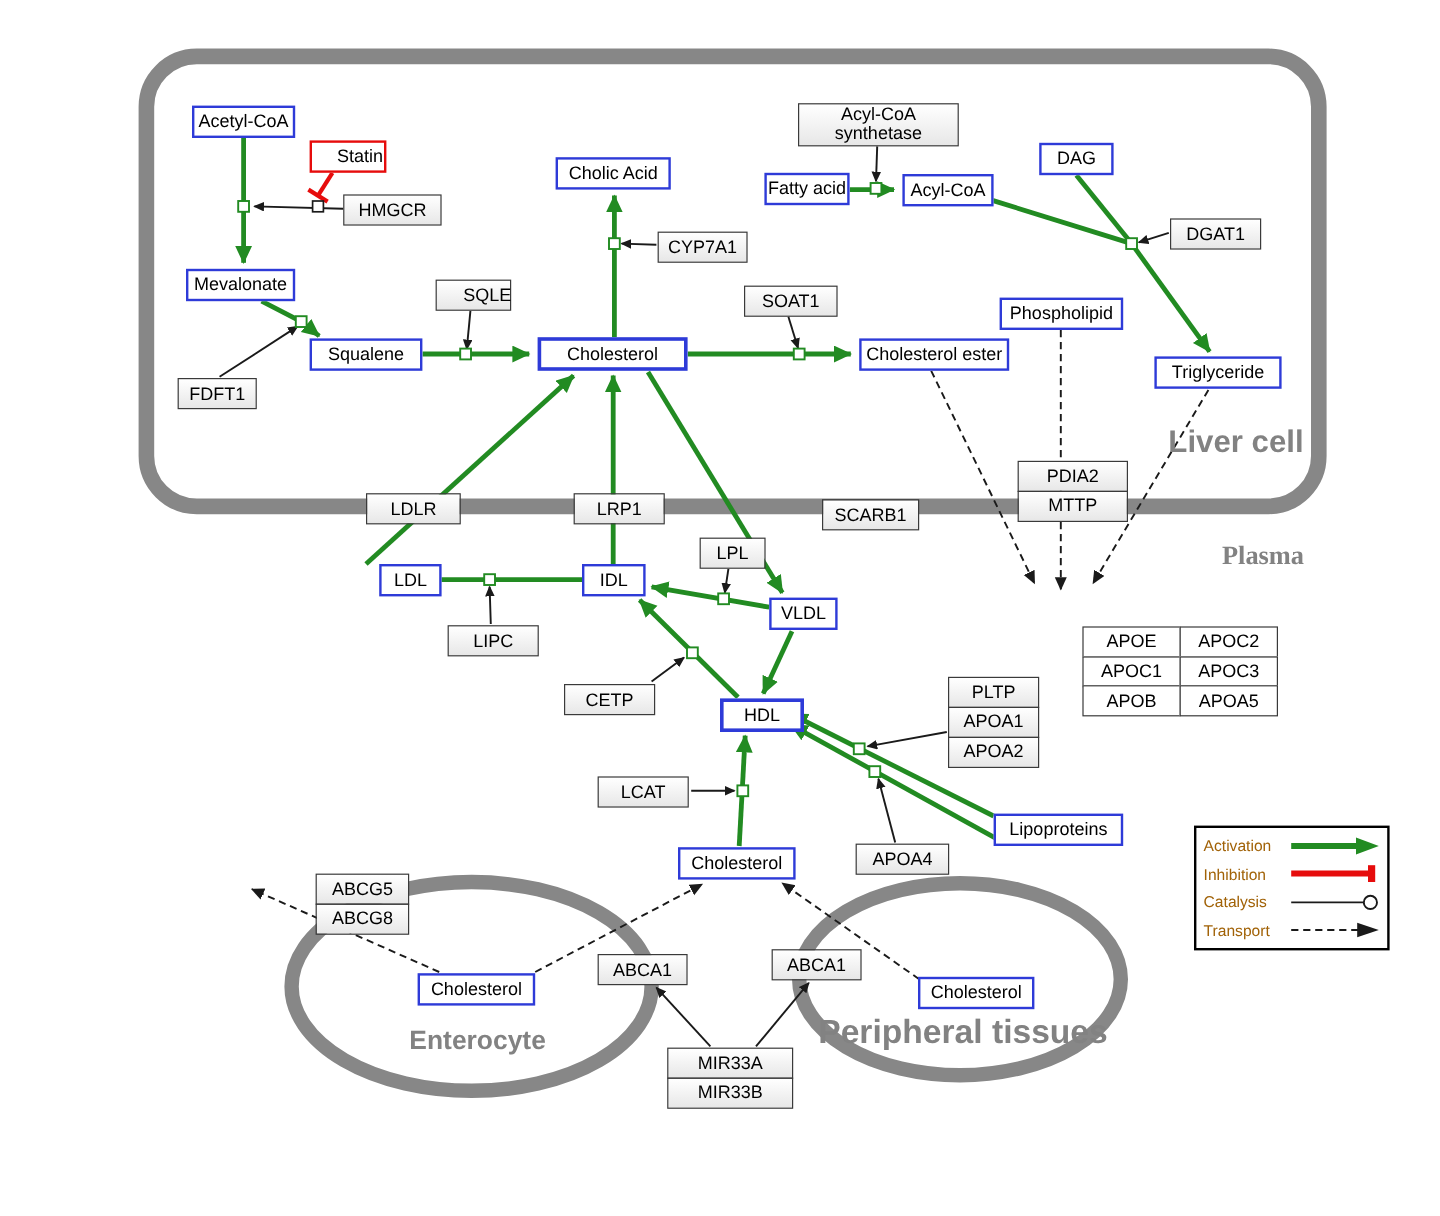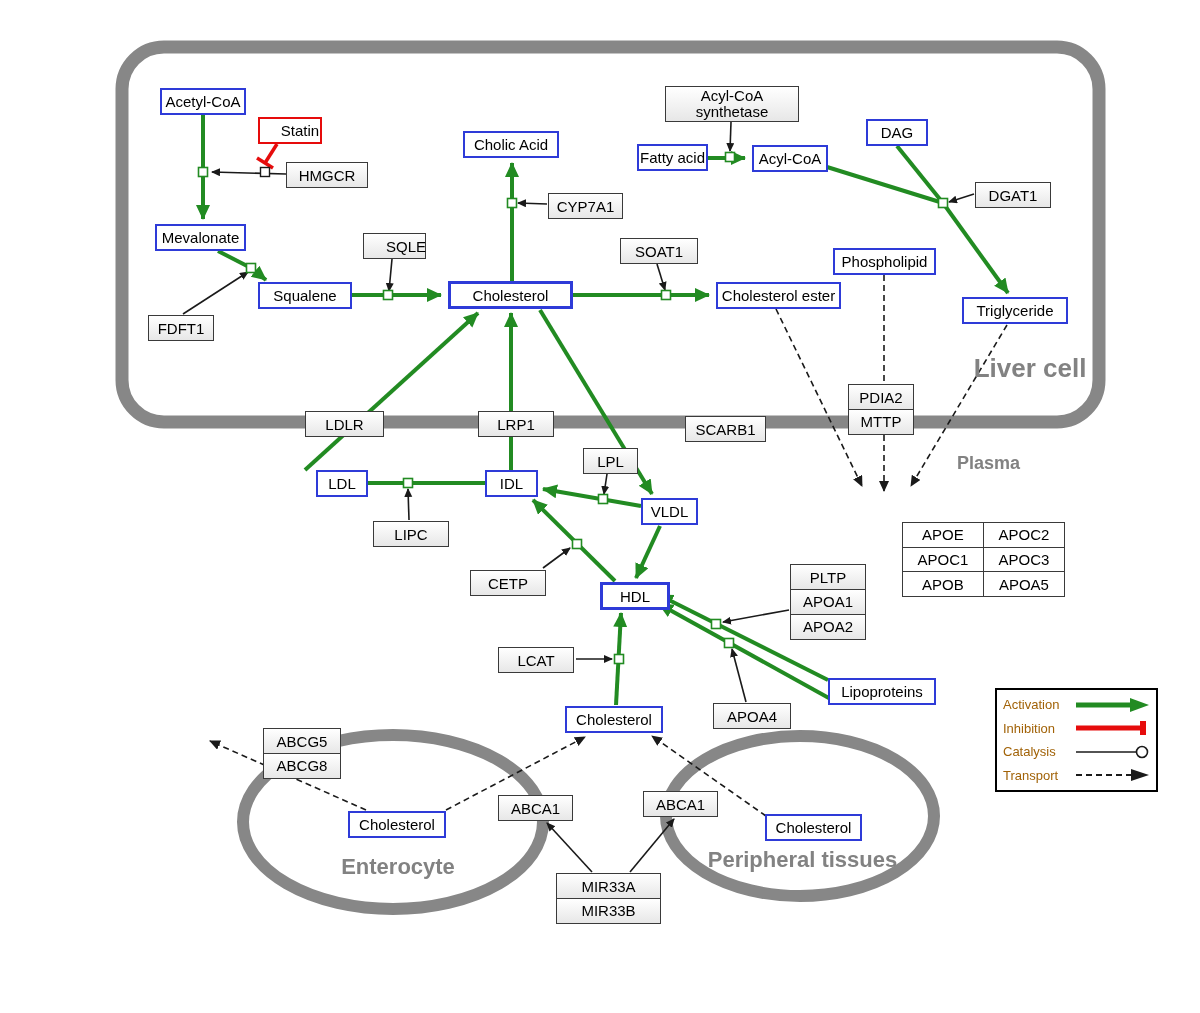--- a/index.html
+++ b/index.html
@@ -115,23 +115,23 @@
     <rect class="rn" x="598.5" y="494.5" width="9" height="9"></rect>
     <rect class="rn" x="403.5" y="478.5" width="9" height="9"></rect>
     <rect class="rn" x="572.5" y="539.5" width="9" height="9"></rect>
     <rect class="rn" x="711.5" y="619.5" width="9" height="9"></rect>
     <rect class="rn" x="724.5" y="638.5" width="9" height="9"></rect>
     <rect class="rn" x="614.5" y="654.5" width="9" height="9"></rect>
     <rect class="rnb" x="260.5" y="167.5" width="9" height="9"></rect>
   </svg>
 
   <div class="region-label" style="left:945px;top:352px;width:170px;height:32px;font-size:26px;">Liver cell</div>
-  <div class="region-label" style="left:921px;top:448px;width:135px;height:30px;font-size:18px;">Plasma</div>
+  <div class="region-label" style="left:985px;top:448px;width:135px;height:30px;font-size:22px;font-family:Liberation Serif, serif;">Plasma</div>
   <div class="region-label" style="left:333px;top:854px;width:130px;height:26px;font-size:22px;">Enterocyte</div>
-  <div class="region-label" style="left:700px;top:847px;width:205px;height:26px;font-size:22px;">Peripheral tissues</div>
+  <div class="region-label" style="left:700px;top:847px;width:205px;height:26px;font-size:28px;">Peripheral tissues</div>
 
   <div class="n met" style="left:160px;top:88px;width:86px;height:27px;">Acetyl-CoA</div>
   <div class="n met" style="left:155px;top:224px;width:91px;height:27px;">Mevalonate</div>
   <div class="n met" style="left:258px;top:282px;width:94px;height:27px;">Squalene</div>
   <div class="n met" style="left:463px;top:131px;width:96px;height:27px;">Cholic Acid</div>
   <div class="n met thick" style="left:448px;top:281px;width:125px;height:28px;">Cholesterol</div>
   <div class="n met" style="left:716px;top:282px;width:125px;height:27px;">Cholesterol ester</div>
   <div class="n met" style="left:637px;top:144px;width:71px;height:27px;">Fatty acid</div>
   <div class="n met" style="left:752px;top:145px;width:76px;height:27px;">Acyl-CoA</div>
   <div class="n met" style="left:866px;top:119px;width:62px;height:27px;">DAG</div>
@@ -162,21 +162,21 @@
   <div class="n enz" style="left:478px;top:411px;width:76px;height:26px;">LRP1</div>
   <div class="n enz" style="left:685px;top:416px;width:81px;height:26px;">SCARB1</div>
   <div class="n enz" style="left:373px;top:521px;width:76px;height:26px;">LIPC</div>
   <div class="n enz" style="left:583px;top:448px;width:55px;height:26px;">LPL</div>
   <div class="n enz" style="left:470px;top:570px;width:76px;height:26px;">CETP</div>
   <div class="n enz" style="left:498px;top:647px;width:76px;height:26px;">LCAT</div>
   <div class="n enz" style="left:713px;top:703px;width:78px;height:26px;">APOA4</div>
   <div class="n enz" style="left:498px;top:795px;width:75px;height:26px;">ABCA1</div>
   <div class="n enz" style="left:643px;top:791px;width:75px;height:26px;">ABCA1</div>
 
-  <div class="stack" style="left:848px;top:384px;width:66px;">
+  <div class="stack" style="left:848px;top:384px;width:92px;">
     <div class="cell">PDIA2</div>
     <div class="cell">MTTP</div>
   </div>
   <div class="stack" style="left:790px;top:564px;width:76px;">
     <div class="cell">PLTP</div>
     <div class="cell">APOA1</div>
     <div class="cell">APOA2</div>
   </div>
   <div class="stack" style="left:263px;top:728px;width:78px;">
     <div class="cell">ABCG5</div>

